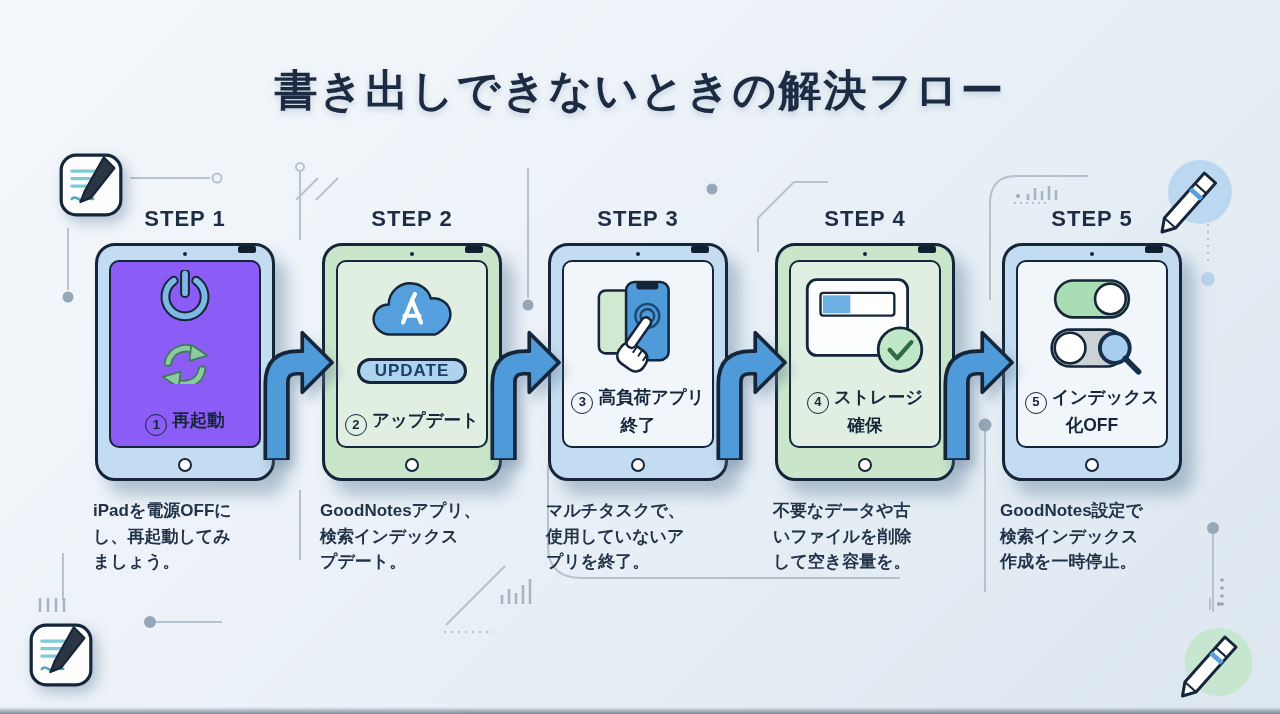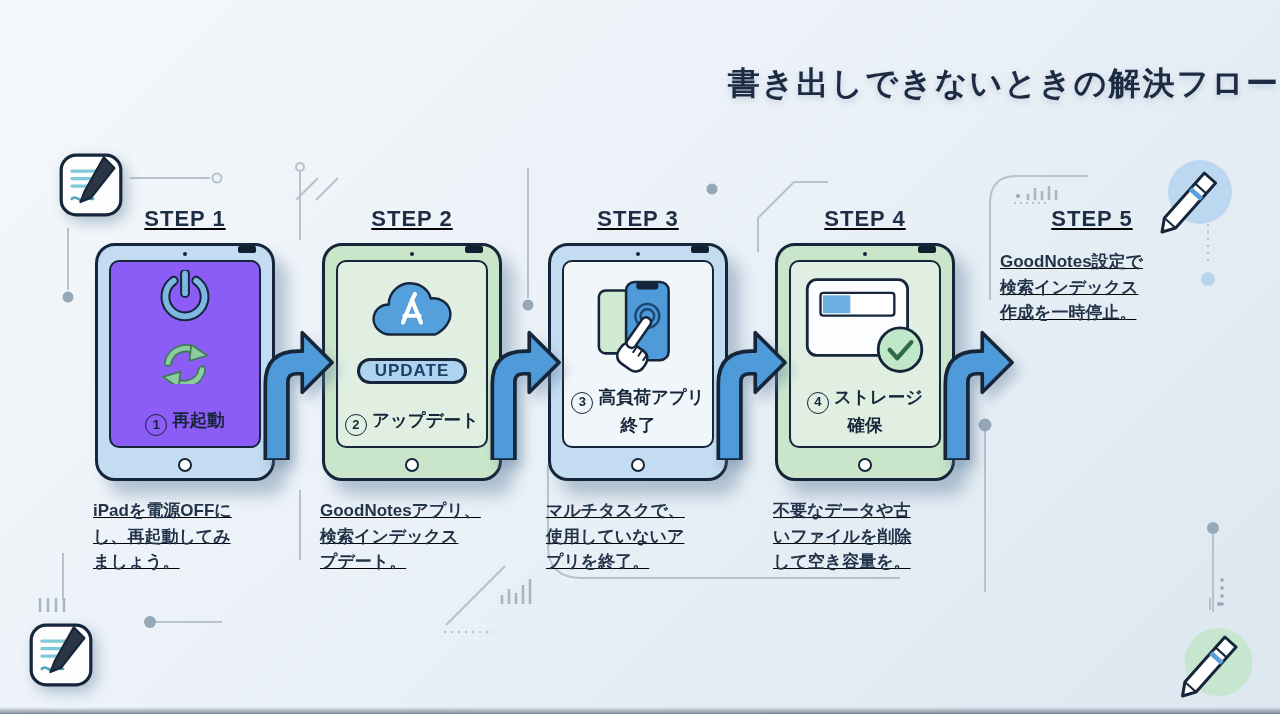--- a/index.html
+++ b/index.html
@@ -2,24 +2,24 @@
 <html><head>
 <meta charset="utf-8">
 <style>
   html,body{margin:0;padding:0;}
   body{width:1280px;height:714px;font-family:"Liberation Sans","DejaVu Sans",sans-serif;}
   .canvas{position:relative;width:1280px;height:714px;overflow:hidden;
     background:linear-gradient(135deg,#f5f8fb 0%,#ecf2f8 40%,#dde7f0 100%);}
   .bottom-edge{position:absolute;left:0;right:0;bottom:0;height:7px;
     background:linear-gradient(180deg,rgba(40,60,80,0),rgba(35,50,70,.55));}
   .decor{position:absolute;left:0;top:0;z-index:0;pointer-events:none;}
-  .page-title{position:absolute;top:62px;left:0;width:1280px;text-align:right;z-index:1;
-    font-size:32px;font-weight:800;letter-spacing:2px;color:#1c2b42;
+  .page-title{position:absolute;top:62px;left:0;width:1280px;text-align:center;z-index:1;
+    font-size:43px;font-weight:800;letter-spacing:2px;color:#1c2b42;
     text-shadow:0 3px 6px rgba(120,145,175,.35);}
-  .col{position:absolute;top:206px;width:200px;z-index:1;text-decoration:underline;}
+  .col{position:absolute;top:206px;width:200px;z-index:1;}
   .c1{left:85px}.c2{left:312px}.c3{left:538px}.c4{left:765px}.c5{left:992px}
   .step-label{text-align:center;font-size:22px;font-weight:800;letter-spacing:1px;color:#1d2d44;}
   .tablet{position:relative;margin:11px auto 0;width:180px;height:238px;border-radius:20px;
     border:3px solid #16263a;box-sizing:border-box;
     box-shadow:12px 14px 16px rgba(100,130,160,.45);}
   .t-blue{background:#c3dcf1;}
   .t-green{background:#c9e6ca;}
   .cam{position:absolute;top:6px;left:50%;margin-left:-2px;width:4px;height:4px;border-radius:50%;background:#16263a;}
   .side-btn{position:absolute;top:0px;right:16px;width:18px;height:7px;border-radius:2px;background:#10202f;}
   .screen{position:absolute;left:11px;right:11px;top:14px;bottom:30px;border:2.5px solid #16263a;
@@ -216,20 +216,41 @@
       </div>
       <span class="home"></span>
     </div>
     <div class="desc">不要なデータや古
 いファイルを削除
 して空き容量を。</div>
   </div>
 
   <div class="col c5">
     <div class="step-label">STEP 5</div>
+    <div class="tablet t-blue">
+      <span class="cam"></span>
+      <span class="side-btn"></span>
+      <div class="screen s-white">
+        <div class="art">
+          <svg width="134" height="124" viewBox="0 0 140 130">
+            <rect x="28" y="12" width="84" height="42" rx="21" fill="#a9ddb4" stroke="#16263a" stroke-width="3"></rect>
+            <circle cx="91" cy="33" r="17.5" fill="#ffffff" stroke="#16263a" stroke-width="3"></circle>
+            <rect x="24" y="68" width="84" height="42" rx="21" fill="#ccd1d6" stroke="#16263a" stroke-width="3"></rect>
+            <circle cx="45" cy="89" r="17.5" fill="#ffffff" stroke="#16263a" stroke-width="3"></circle>
+            <circle cx="96" cy="89" r="17" fill="#a9cdec" stroke="#17304a" stroke-width="4.5"></circle>
+            <path d="M108,101 L123,116" stroke="#17304a" stroke-width="6.5" stroke-linecap="round"></path>
+          </svg>
+        </div>
+        <div class="cap">
+          <span class="num">5</span><span class="cap-text">インデックス
+化OFF</span>
+        </div>
+      </div>
+      <span class="home"></span>
+    </div>
     <div class="desc">GoodNotes設定で
 検索インデックス
 作成を一時停止。</div>
   </div>
 
   <svg class="arrow a1" width="92" height="154" viewBox="0 0 80 150">
     <path d="M14,150 L14,76 Q14,44 46,44 L50,44 L50,26 L79,55 L50,84 L50,66 L44,66 Q36,66 36,74 L36,150 Z" fill="#4f9ad9" stroke="#16263a" stroke-width="3.6" stroke-linejoin="round"></path>
   </svg>
   <svg class="arrow a2" width="92" height="154" viewBox="0 0 80 150">
     <path d="M14,150 L14,76 Q14,44 46,44 L50,44 L50,26 L79,55 L50,84 L50,66 L44,66 Q36,66 36,74 L36,150 Z" fill="#4f9ad9" stroke="#16263a" stroke-width="3.6" stroke-linejoin="round"></path>

